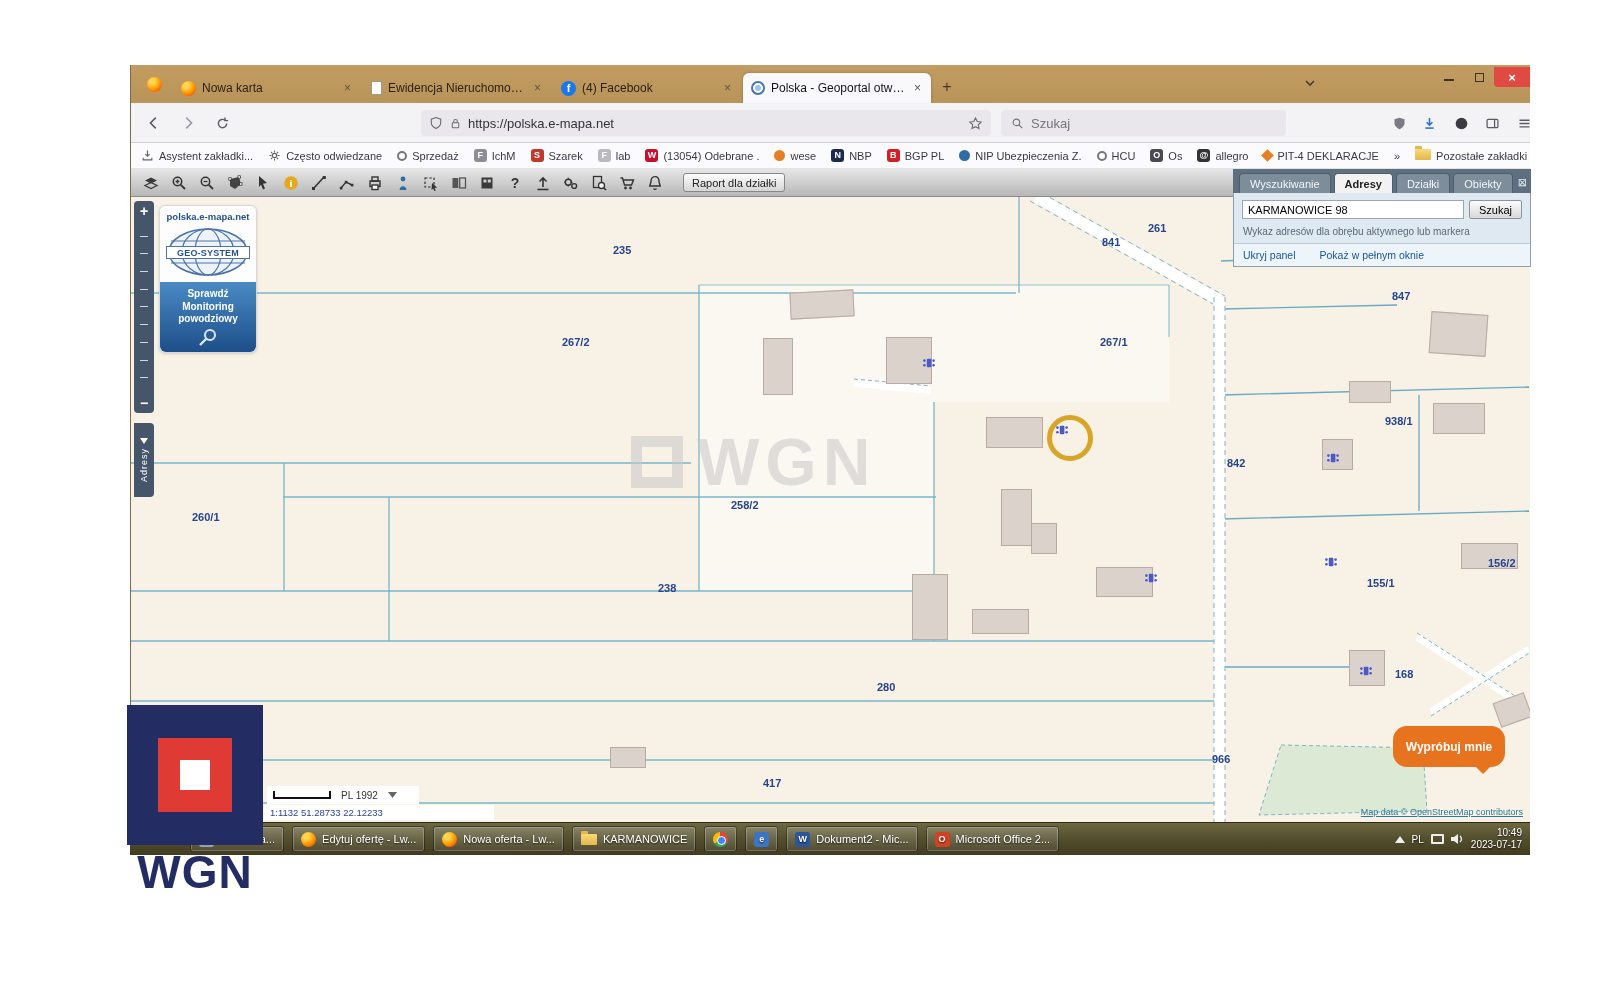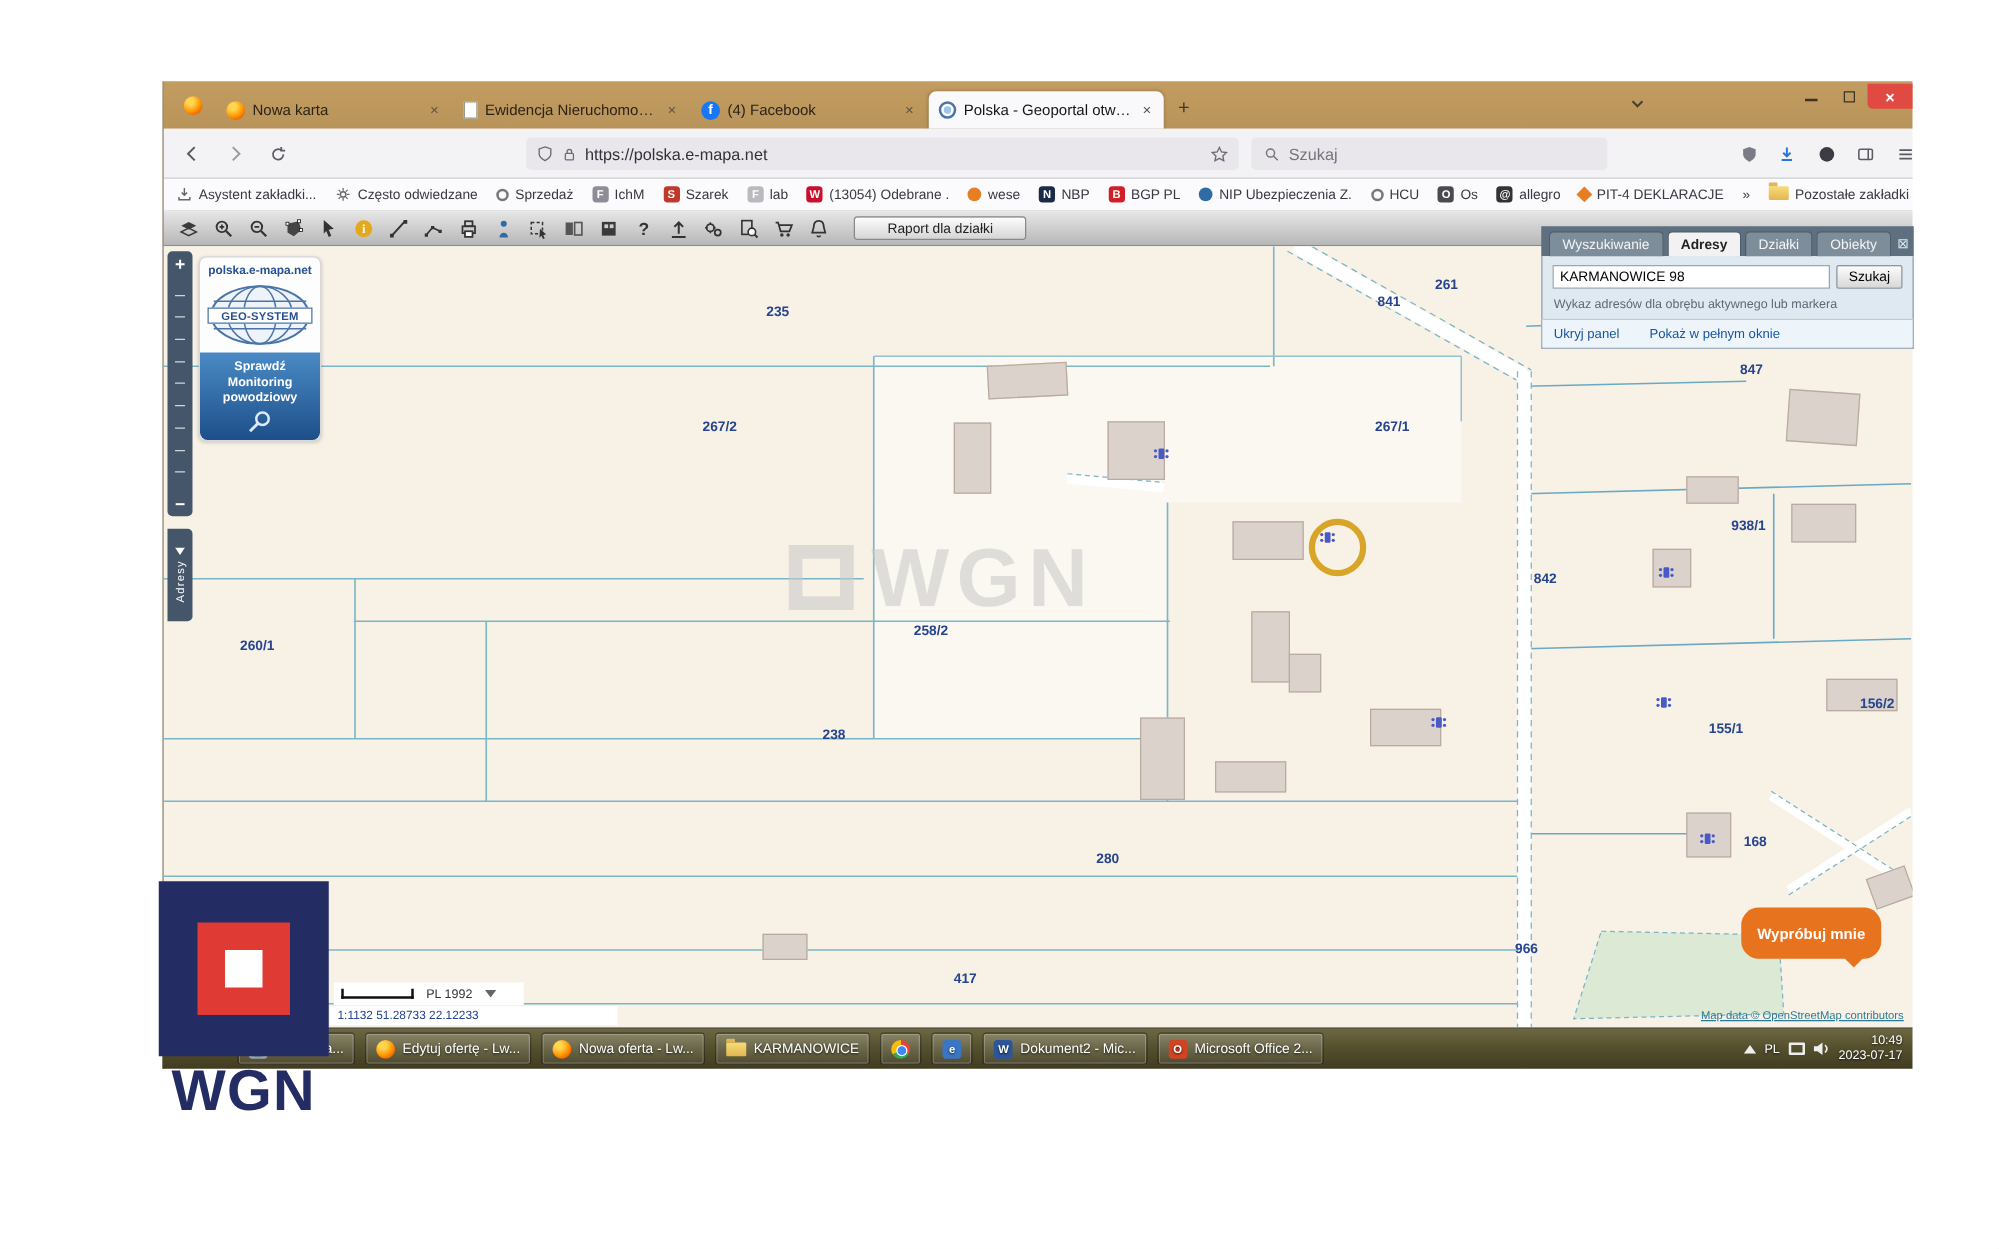--- a/index.html
+++ b/index.html
@@ -42,24 +42,24 @@
   .bm{display:inline-flex;align-items:center;gap:5px;white-space:nowrap;}
   .badge{display:inline-flex;width:13px;height:13px;border-radius:3px;color:#fff;font-size:9px;font-weight:bold;
     align-items:center;justify-content:center;line-height:1;}
   .dot{display:inline-block;width:11px;height:11px;border-radius:50%;}
   .ring{display:inline-block;width:10px;height:10px;border-radius:50%;border:2px solid #777;}
   .diamond{display:inline-block;width:9px;height:9px;background:#e67e22;transform:rotate(45deg);}
   .bm-spacer{margin-left:auto;}
   
   .mtoolbar{position:relative;height:28px;background:linear-gradient(#e6e6e6,#b7b7b7);display:flex;align-items:center;gap:5px;padding:0 0 0 8px;border-bottom:1px solid #8a8a8a;}
   .tool{width:23px;height:22px;display:flex;align-items:center;justify-content:center;border-radius:3px;}
-  .report-btn{margin-left:12px;height:19px;padding:0 26px;font-size:11px;color:#222;background:linear-gradient(#fdfdfd,#d5d5d5);
+  .report-btn{margin-left:12px;height:19px;padding:0 8px;font-size:11px;color:#222;background:linear-gradient(#fdfdfd,#d5d5d5);
     border:1px solid #888;border-radius:3px;display:flex;align-items:center;}
   
-  .spanel{position:absolute;left:1102px;top:116px;width:298px;z-index:30;font-size:11px;}
+  .spanel{position:absolute;left:1102px;top:104px;width:298px;z-index:30;font-size:11px;}
   .spanel-tabs{height:24px;background:#5e707f;display:flex;align-items:flex-end;gap:3px;padding:3px 4px 0 6px;}
   .ptab{height:20px;padding:0 10px;display:flex;align-items:center;background:#7d8d9a;color:#f2f5f8;font-size:11px;
     border-radius:4px 4px 0 0;border:1px solid #4d5d6b;border-bottom:none;}
   .ptab.active{background:#f2f2f2;color:#222;font-weight:bold;}
   .ptab-close{margin-left:auto;margin-bottom:4px;color:#dfe6ec;}
   .spanel-body{background:#dfe9f2;border:1px solid #8fa0ad;border-top:none;padding:7px 8px 0 8px;}
   .srow{display:flex;gap:5px;}
   .sinput{flex:1;height:19px;border:1px solid #9aa6b0;background:#fff;font-size:11px;padding:0 5px;font-family:"Liberation Sans",sans-serif;}
   .sbtn{height:19px;padding:0 9px;background:linear-gradient(#fcfcfc,#d8d8d8);border:1px solid #8a96a0;border-radius:2px;font-size:11px;}
   .scaption{color:#5a6a76;font-size:10px;padding:7px 1px 6px 1px;}

